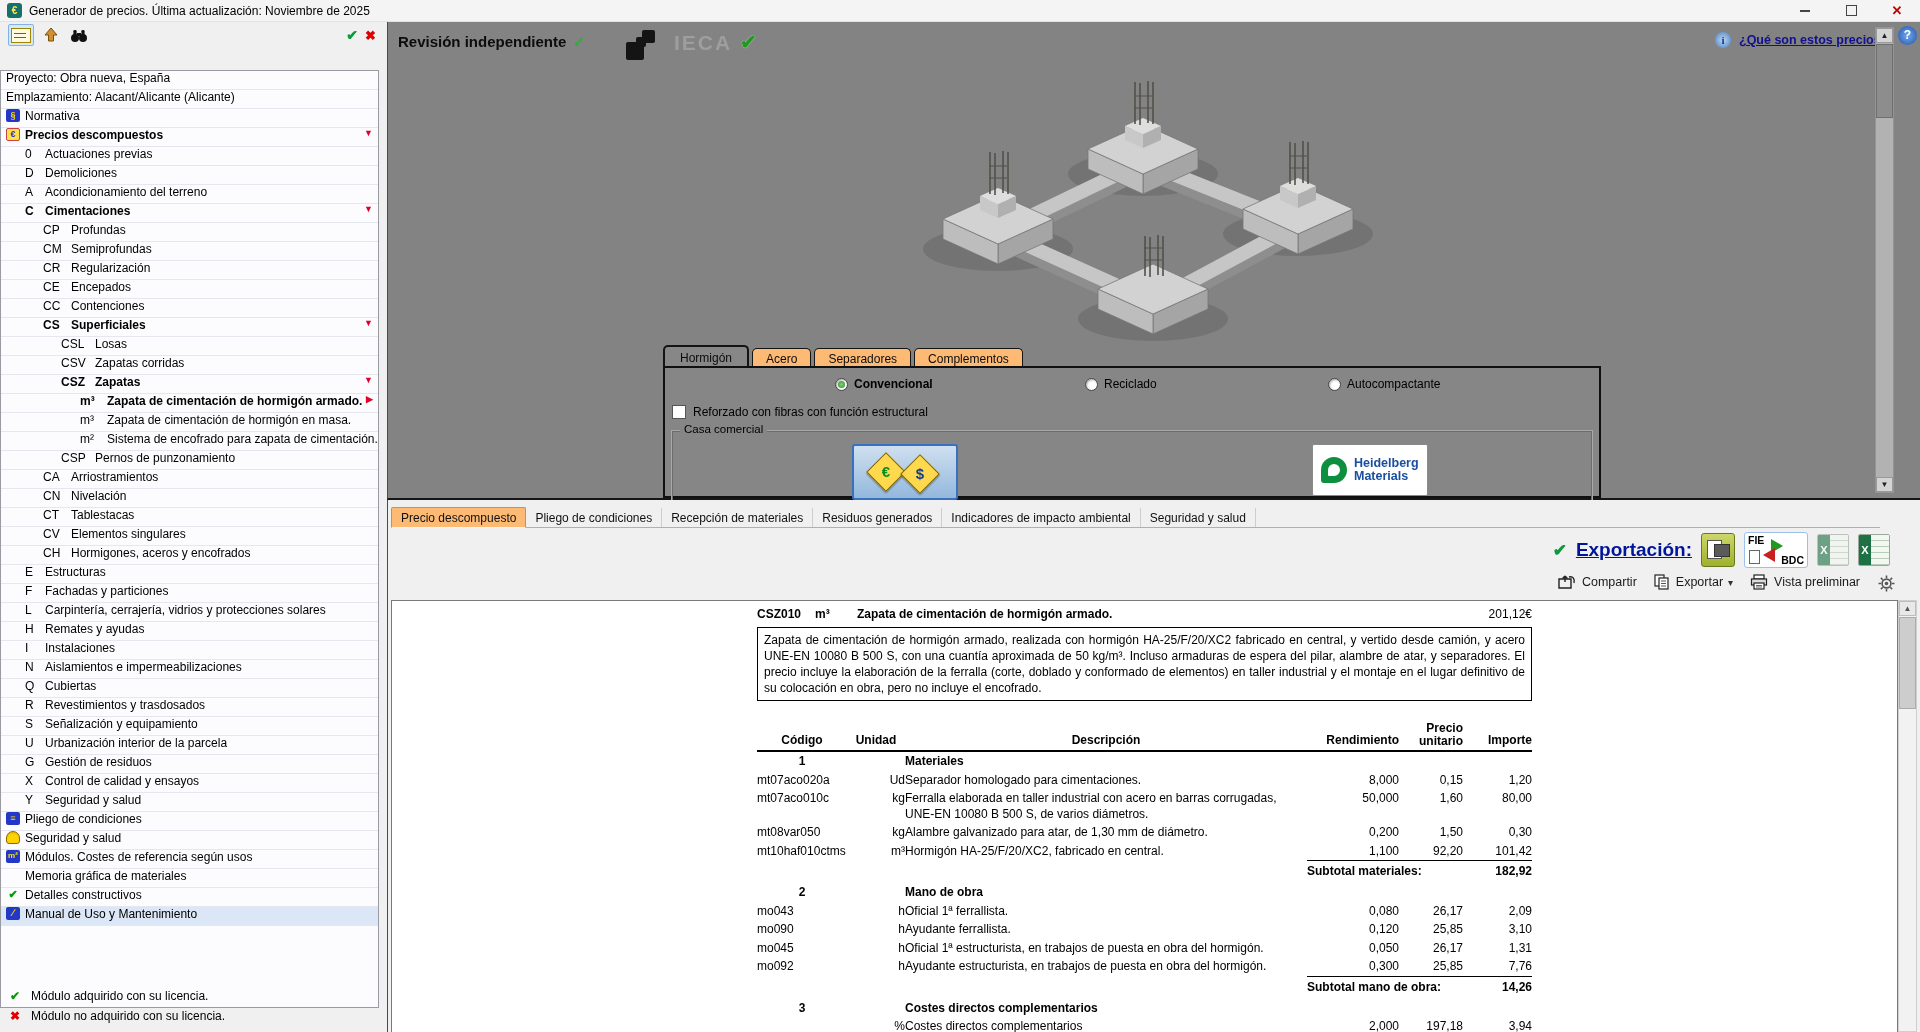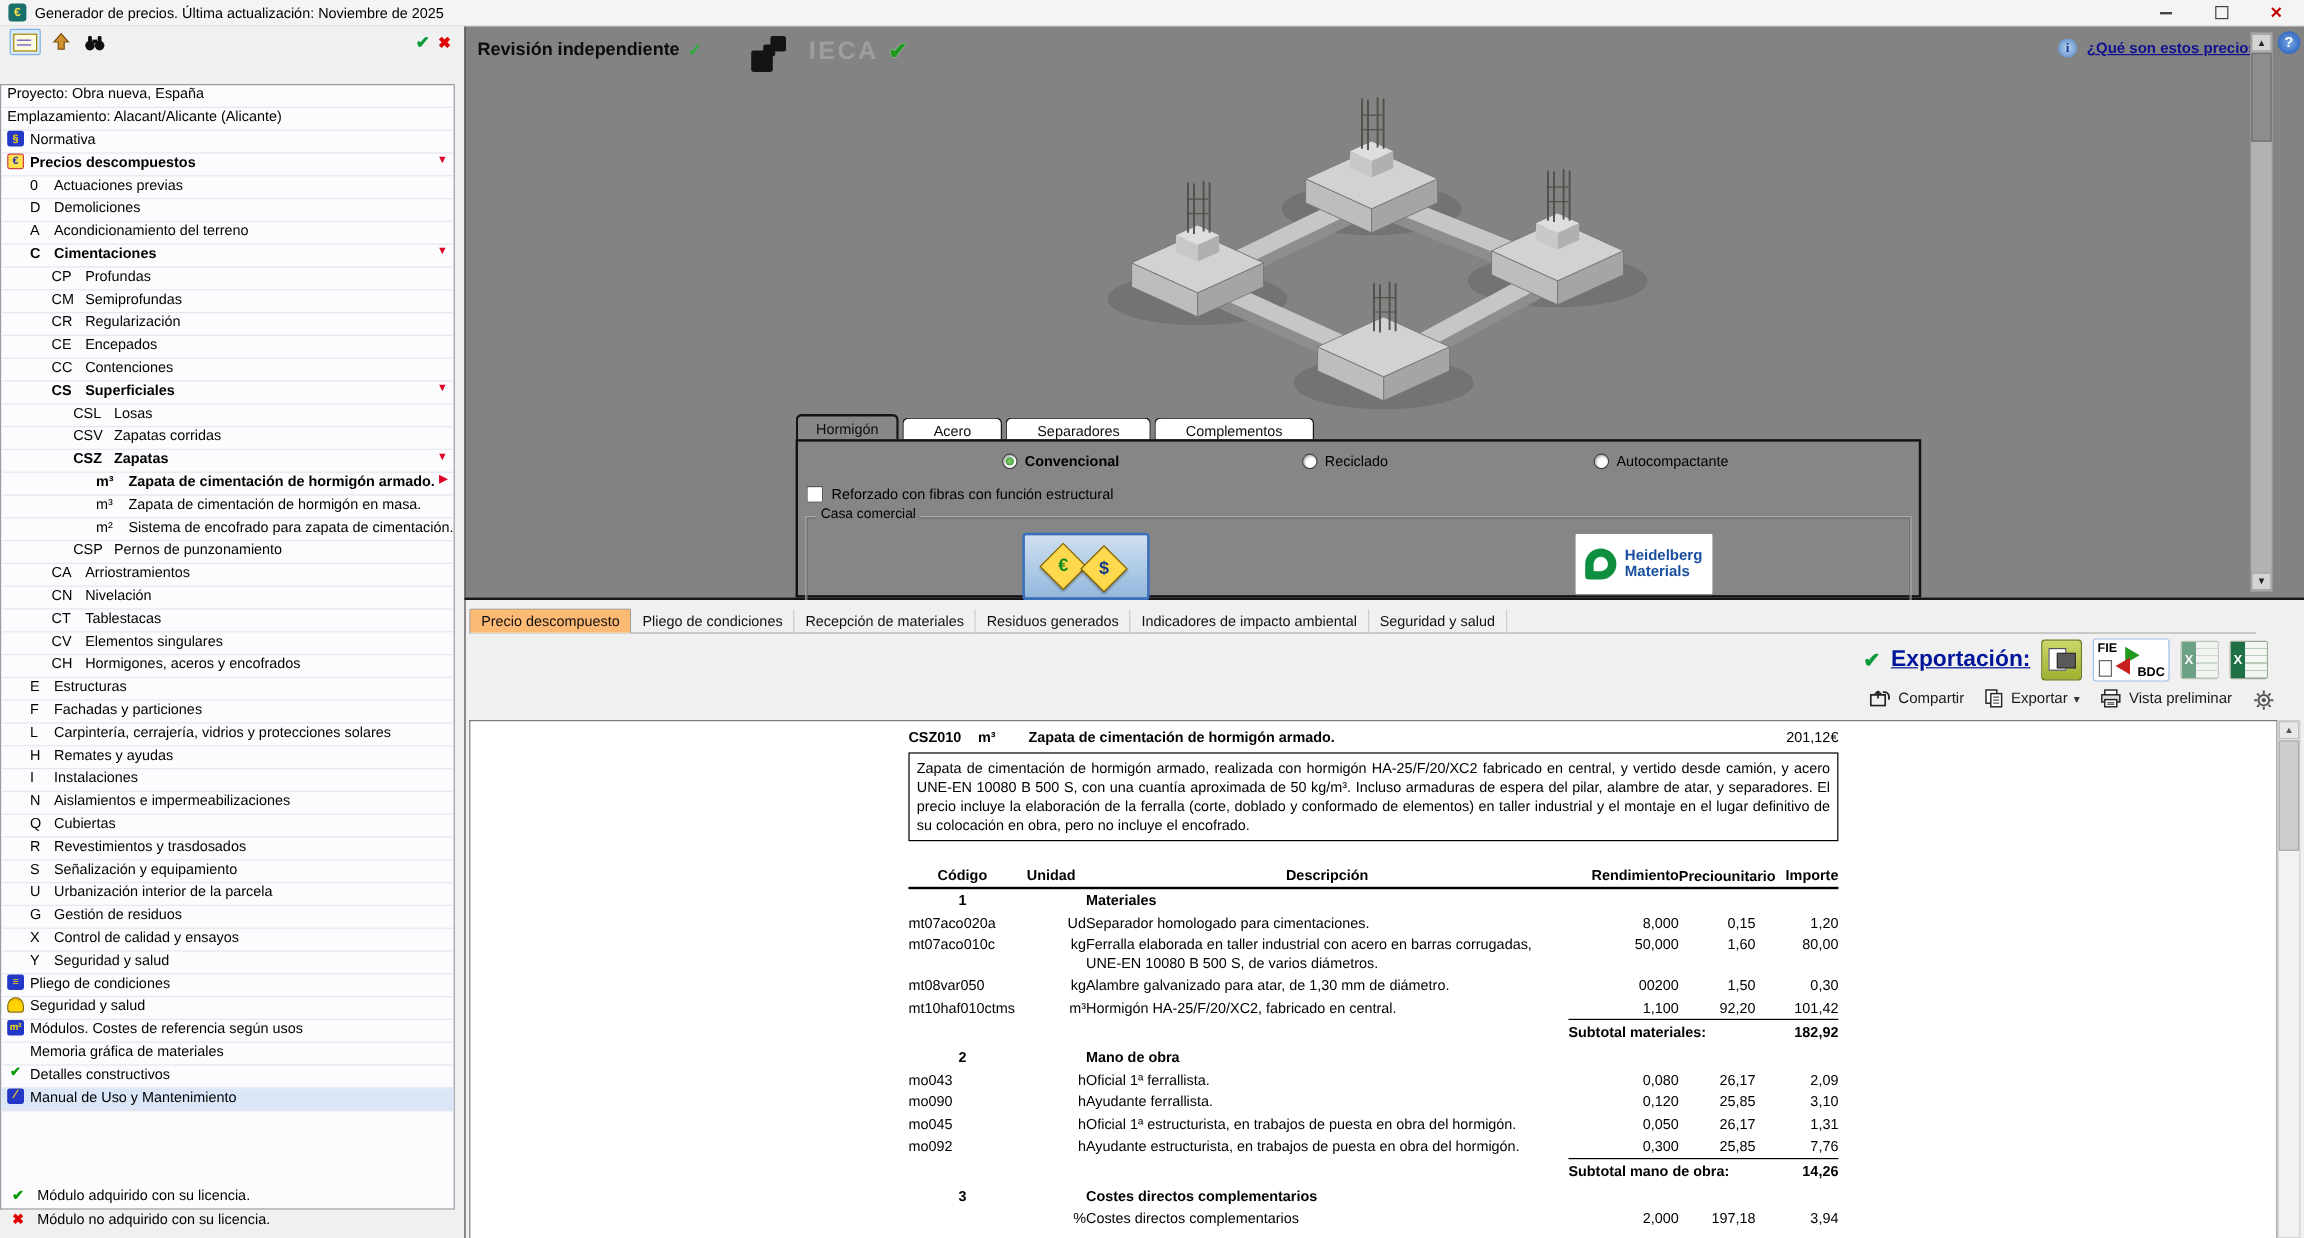--- a/index.html
+++ b/index.html
@@ -96,21 +96,21 @@
           display:flex;align-items:center;justify-content:center;box-sizing:border-box}
   .sb-btn.dn{position:absolute;bottom:0;left:0;right:0}
   .sb-btn.up{position:absolute;top:0;left:0;right:0}
   .tp-thumb{position:absolute;top:16px;left:0;right:0;height:72px;background:#8d8d8d;border:1px solid #6f6f6f}
   .help-btn{position:absolute;right:3px;top:4px;width:19px;height:19px;border-radius:50%;
             background:radial-gradient(#76abe8,#1c50b0);color:#fff;font-size:12px;font-weight:bold;
             text-align:center;line-height:19px}
   .render3d{position:absolute;left:455px;top:52px}
 
   .tabs-top{position:absolute;left:275px;top:323px;display:flex;align-items:flex-end}
-  .ttab{font-size:12px;padding:3px 25px;background:#ffffff;border:1px solid #141414;border-bottom:none;
+  .ttab{font-size:12px;padding:3px 13px;background:#fdba74;border:1px solid #141414;border-bottom:none;
         border-radius:5px 5px 0 0;margin-right:3px;color:#0c0c0c}
   .ttab.active{padding:4px 15px;background:#878787;font-weight:normal;border-width:2px;border-bottom:none}
 
   .opt-panel{position:absolute;left:275px;top:344px;width:938px;height:132px;background:#868686;
              border:2px solid #101010;box-sizing:border-box}
   .radio{position:absolute;top:9px;display:flex;align-items:center;gap:6px;font-size:12px}
   .radio:nth-of-type(1){left:170px}
   .radio:nth-of-type(2){left:420px}
   .radio:nth-of-type(3){left:663px}
   .radio.sel{font-weight:bold}
@@ -186,21 +186,21 @@
   .dh-unit{width:42px}
   .dh-title{flex:1}
   .dh-price{font-weight:normal}
   .desc-box{border:1px solid #000;margin-top:5px;padding:4px 6px;text-align:justify;line-height:16px;min-height:64px}
 
   .ptable{margin-top:21px}
   .phead,.prow{display:grid;grid-template-columns:90px 58px 402px 92px 64px 69px}
   .phead{border-bottom:2px solid #000;font-weight:bold;align-items:end;padding-bottom:2px}
   .phead .c1,.phead .c2,.phead .c3{text-align:center}
   .c4,.c5,.c6{text-align:right}
-  .phead .c5{display:flex;flex-direction:row;align-items:flex-end;line-height:13px}
+  .phead .c5{display:flex;flex-direction:column;align-items:flex-end;line-height:13px}
   .prow{padding:2px 0 1px;line-height:15.5px}
   .prow .c2{text-align:right}
   .sec-head{font-weight:bold}
   .sec-head .c1{text-align:center}
   .subrow{display:none}
   .subrow.show{display:flex;margin-left:550px;width:225px;border-top:1px solid #000;
                font-weight:bold;padding:3px 0 4px;box-sizing:border-box}
   .sub-label{flex:1}
 </style>
 </head>
@@ -862,21 +862,21 @@
                   <span class="c3">Ferralla elaborada en taller industrial con acero en barras corrugadas, UNE-EN 10080 B 500 S, de varios diámetros.</span>
                   <span class="c4">50,000</span>
                   <span class="c5">1,60</span>
                   <span class="c6">80,00</span>
                 </div>
 
                 <div class="prow">
                   <span class="c1">mt08var050</span>
                   <span class="c2">kg</span>
                   <span class="c3">Alambre galvanizado para atar, de 1,30 mm de diámetro.</span>
-                  <span class="c4">00200</span>
+                  <span class="c4">0,200</span>
                   <span class="c5">1,50</span>
                   <span class="c6">0,30</span>
                 </div>
 
                 <div class="prow">
                   <span class="c1">mt10haf010ctms</span>
                   <span class="c2">m³</span>
                   <span class="c3">Hormigón HA-25/F/20/XC2, fabricado en central.</span>
                   <span class="c4">1,100</span>
                   <span class="c5">92,20</span>

